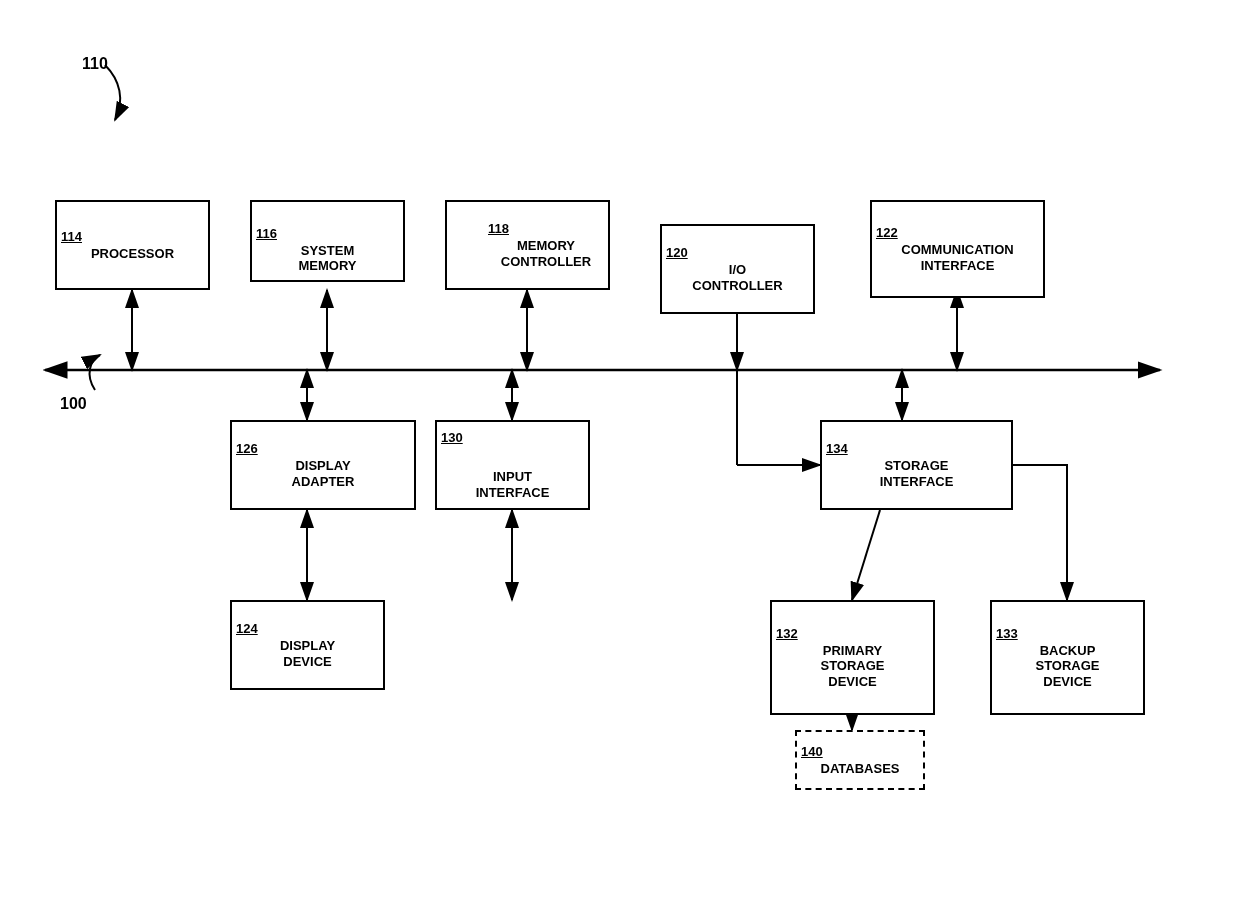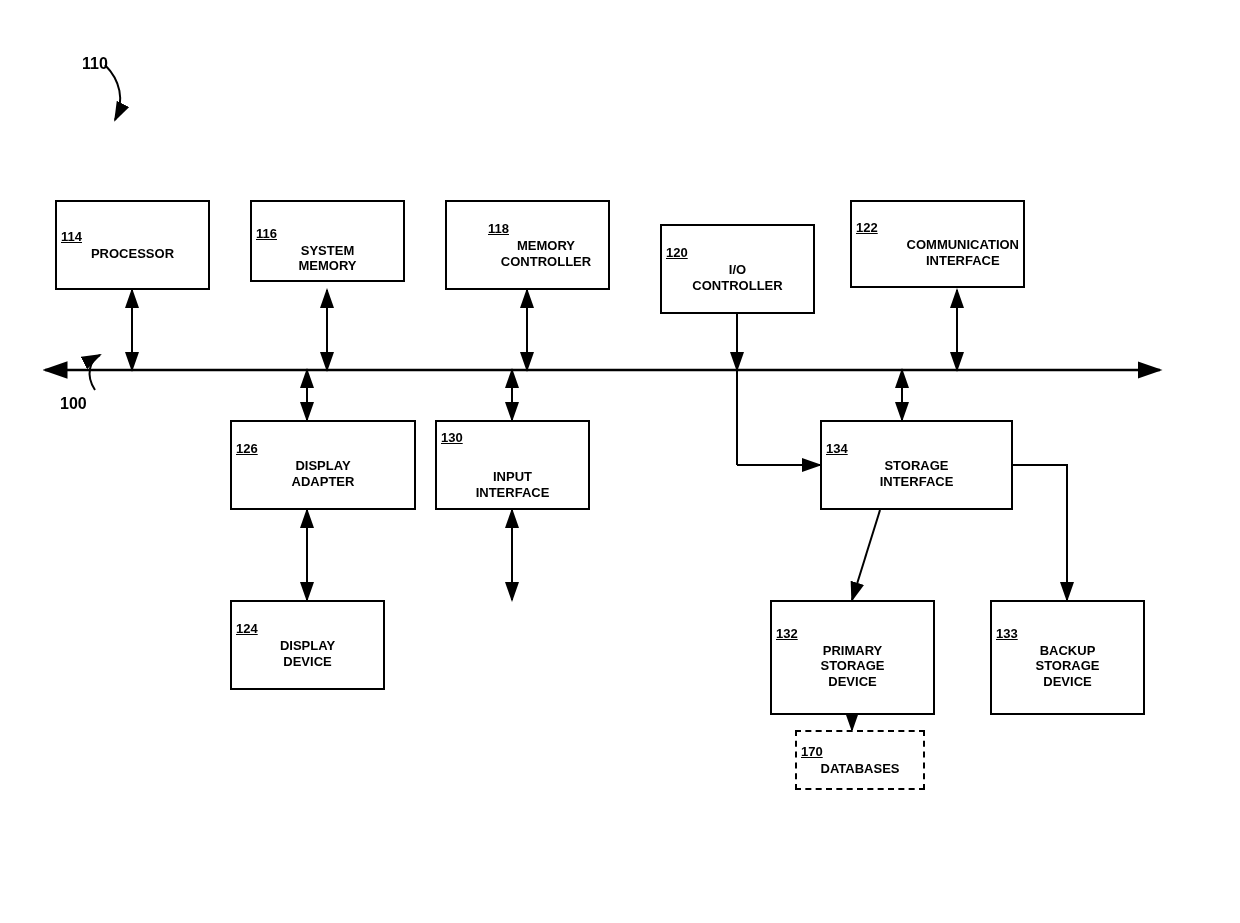--- a/index.html
+++ b/index.html
@@ -140,21 +140,21 @@
   <div class="box" style="left:445px;top:200px;width:165px;height:90px;padding-left:41px;">
     <span class="box-num">118</span>
     <span class="box-label">MEMORY<br>CONTROLLER</span>
   </div>
 
   <div class="box" style="left:660px;top:200px;width:155px;height:90px;margin-top:24px;">
     <span class="box-num">120</span>
     <span class="box-label">I/O<br>CONTROLLER</span>
   </div>
 
-  <div class="box" style="left:850px;top:200px;width:175px;height:88px;align-items:flex-end;">
+  <div class="box" style="left:870px;top:200px;width:175px;height:98px;">
     <span class="box-num">122</span>
     <span class="box-label">COMMUNICATION<br>INTERFACE</span>
   </div>
 
   <div class="box" style="left:230px;top:420px;width:186px;height:90px;">
     <span class="box-num">126</span>
     <span class="box-label">DISPLAY<br>ADAPTER</span>
   </div>
 
   <div class="box" style="left:230px;top:600px;width:155px;height:90px;">
@@ -177,17 +177,17 @@
     <span class="box-num">132</span>
     <span class="box-label">PRIMARY<br>STORAGE<br>DEVICE</span>
   </div>
 
   <div class="box" style="left:990px;top:600px;width:155px;height:115px;">
     <span class="box-num">133</span>
     <span class="box-label">BACKUP<br>STORAGE<br>DEVICE</span>
   </div>
 
   <div class="box-dashed" style="left:795px;top:730px;width:130px;height:60px;">
-    <span class="box-num">170</span>
+    <span class="box-num">140</span>
     <span class="box-label">DATABASES</span>
   </div>
 
 </div>
 
 </body></html>

